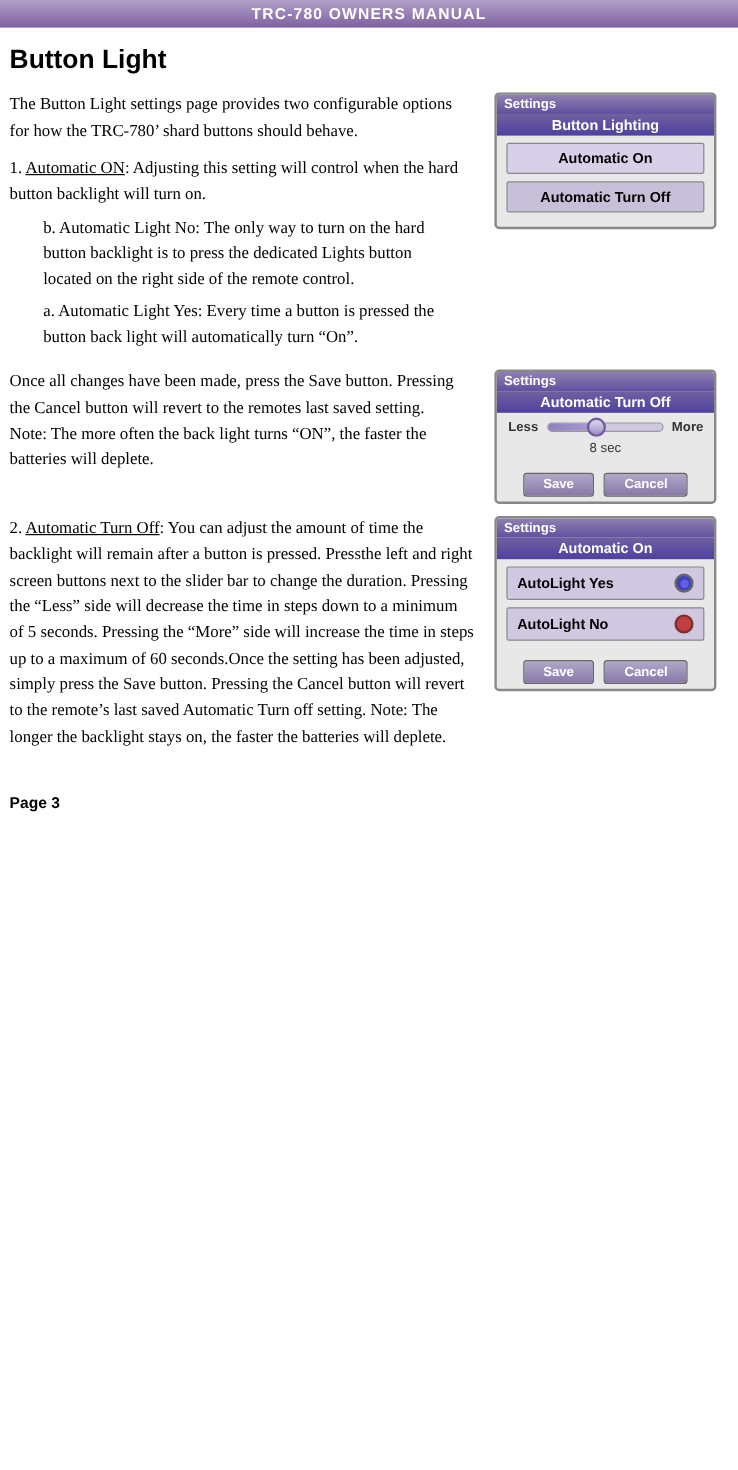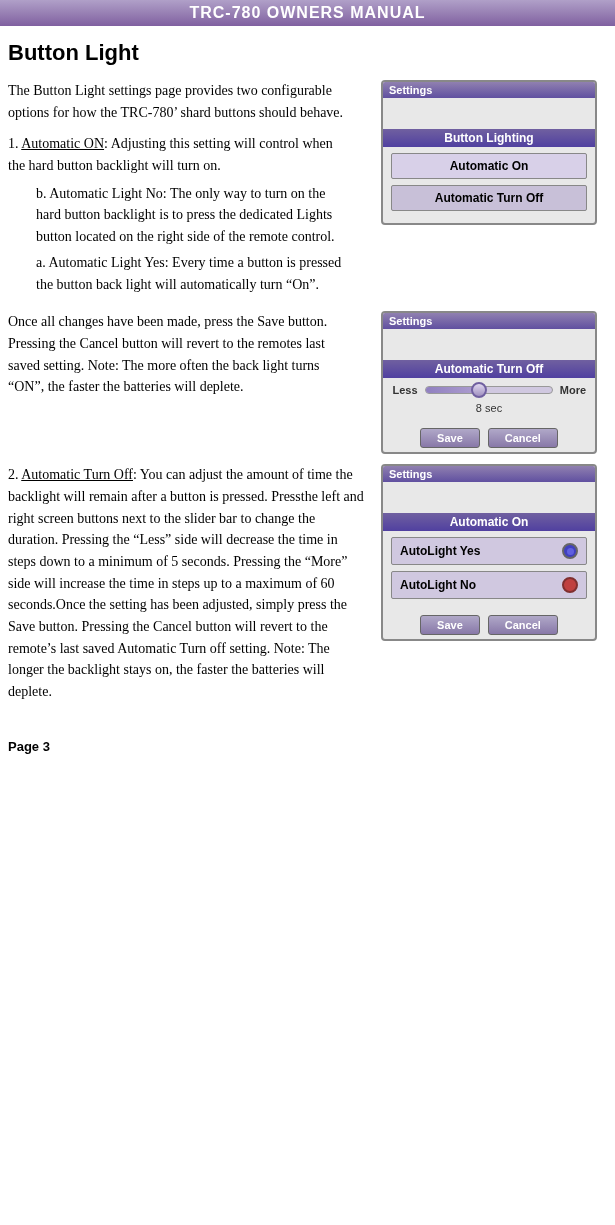--- a/index.html
+++ b/index.html
@@ -12,21 +12,21 @@
       color: #000;
     }
 
     
     .page-header {
       background: linear-gradient(to bottom, #b0a0c8, #8060a0);
       text-align: center;
       padding: 4px 0;
       font-family: Arial, sans-serif;
       font-weight: bold;
-      font-size: 16px;
+      font-size: 13px;
       color: #fff;
       letter-spacing: 1px;
       text-transform: uppercase;
     }
 
     
     .content {
       padding: 14px 18px 10px 8px;
     }
 
@@ -45,21 +45,21 @@
       align-items: flex-start;
       margin-bottom: 10px;
     }
 
     .text-col {
       flex: 1;
       line-height: 1.55;
     }
 
     .widget-col {
-      width: 216px;
+      width: 185px;
       flex-shrink: 0;
     }
 
     
     .intro-text {
       margin-bottom: 10px;
       line-height: 1.55;
     }
 
     
@@ -96,21 +96,20 @@
       font-weight: bold;
     }
 
     .widget-subheader {
       background: linear-gradient(to bottom, #7060a0, #5040a0);
       color: #fff;
       text-align: center;
       padding: 2px 6px;
       font-size: 12px;
       font-weight: bold;
-      margin-top: 31px;
     }
 
     .widget-body {
       padding: 6px 8px;
     }
 
     .widget-menu-item {
       background: #c8c0d8;
       border: 1px solid #888;
       border-radius: 2px;

